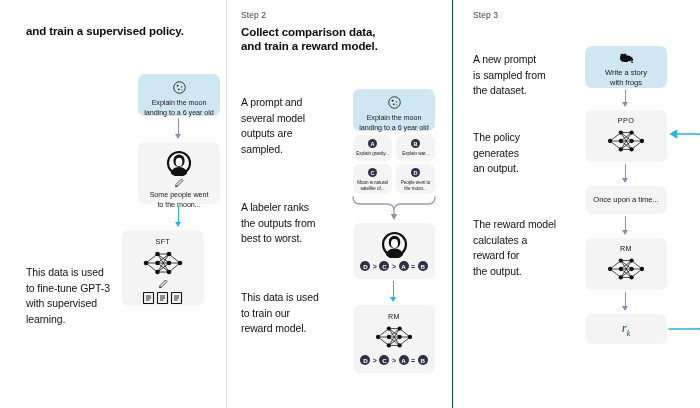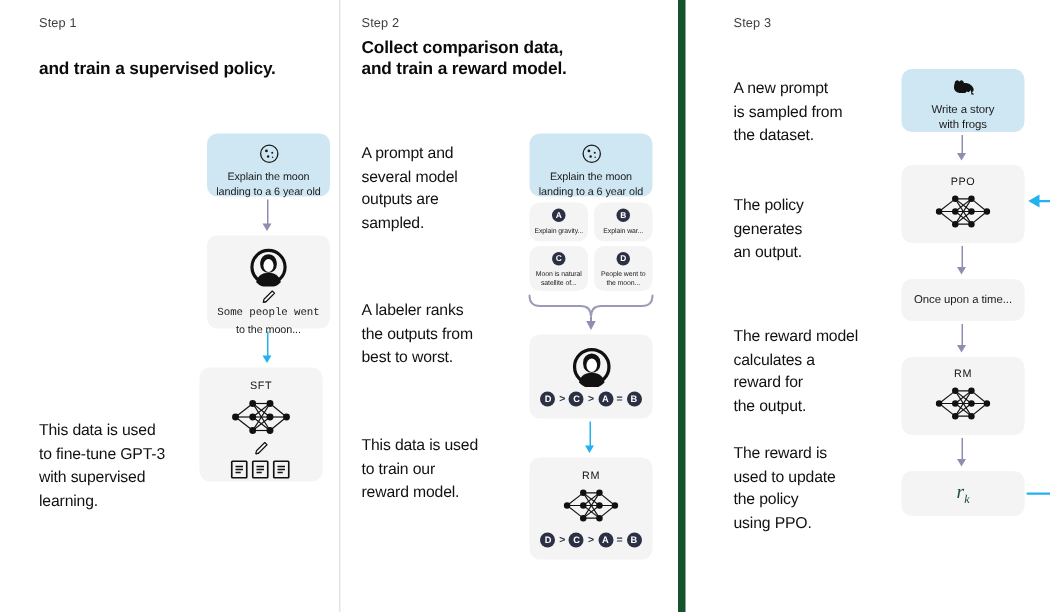--- a/index.html
+++ b/index.html
@@ -8,21 +8,21 @@
     background:#ffffff;
     font-family:"Liberation Sans", sans-serif;
     color:#0b0b0b;
     overflow:hidden;
     position:relative;
   }
   .board{position:absolute;inset:0;display:flex;}
   .col{position:relative;height:408px;box-sizing:border-box;}
   .col.c1{width:226px;padding:10px 0 0 26px;}
   .col.c2{width:226px;padding:10px 0 0 14px;border-left:1px solid #e3e3e3;}
-  .col.c3{width:248px;padding:10px 0 0 32px;border-left:5px solid #14532d;}
+  .col.c3{width:248px;padding:10px 0 0 20px;border-left:1px solid #14532d;}
 
   .step-label{font-size:8.5px;color:#3f3f3f;letter-spacing:.1px;margin:0 0 5px 0;}
   .step-title{font-size:11.5px;font-weight:bold;line-height:14px;letter-spacing:-.1px;margin:0;color:#0b0b0b;}
 
   .desc{font-size:10.5px;line-height:15.5px;color:#111;letter-spacing:-.1px;}
 
   .colbody{position:relative;margin-top:12px;height:340px;}
   .txt{position:absolute;width:120px;}
   .c3 .txt{width:118px;}
 
@@ -55,21 +55,20 @@
   .rk sub{font-size:8px;font-style:italic;}
 
   .feedback{position:absolute;}
 </style>
 </head>
 <body>
 
 <div class="board">
 
   <div class="col c1">
-    <div class="step-label">Step 1</div>
     <div class="step-title">
       <br>
       <span>and train a supervised policy.</span>
     </div>
 
     <div class="colbody">
 
       <div class="txt desc" style="left:0;top:215px;white-space:pre-line;">This data is used
 to fine-tune GPT-3
 with supervised
@@ -102,30 +101,30 @@
             <ellipse cx="20" cy="18.5" rx="5.2" ry="6.6" fill="#fff"></ellipse>
             <path d="M20 26 c8 0 12 5 12.6 9.6 A17 17 0 0 1 7.4 35.6 C8 31 12 26 20 26z" fill="#111"></path>
           </svg>
         </div>
         <div style="text-align:center;margin-top:1px;">
           <svg width="12" height="12" viewBox="0 0 24 24" style="margin:0 auto;">
             <path d="M17 4 L20 7 L9 18 L5 19 L6 15 Z" fill="none" stroke="#111" stroke-width="1.5" stroke-linejoin="round"></path>
             <path d="M5.2 19.4 L9.3 18.2" stroke="#111" stroke-width="1.5"></path>
           </svg>
         </div>
-        <div class="cap" style="margin-top:1px;font-family:Liberation Mono, monospace;">Some people went</div>
+        <div class="cap" style="margin-top:1px;">Some people went</div>
         <div class="cap">to the moon...</div>
       </div>
 
       <div class="arrow blue" style="left:148px;top:156px;height:22px;">
         <div class="shaft" style="height:17px;"></div>
           <div class="head" style="top:16px;"></div>
       </div>
 
-      <div class="card" style="left:107px;top:180px;width:82px;height:76px;padding-top:7px;">
+      <div class="card" style="left:96px;top:180px;width:82px;height:76px;padding-top:7px;">
         <div class="nnlabel">SFT</div>
         <div style="text-align:center;">
           <svg width="44" height="32" viewBox="0 0 88 64" style="margin:0 auto;">
             <g stroke="#111" stroke-width="1.6">
               <line x1="10" y1="32" x2="33" y2="14"></line>
                 <line x1="10" y1="32" x2="33" y2="32"></line>
                 <line x1="10" y1="32" x2="33" y2="50"></line>
               <line x1="33" y1="14" x2="56" y2="14"></line>
                 <line x1="33" y1="14" x2="56" y2="32"></line>
                 <line x1="33" y1="14" x2="56" y2="50"></line>
@@ -319,24 +318,20 @@
       <div class="txt desc" style="left:0;top:22px;white-space:pre-line;">A new prompt
 is sampled from
 the dataset.</div>
       <div class="txt desc" style="left:0;top:100px;white-space:pre-line;">The policy
 generates
 an output.</div>
       <div class="txt desc" style="left:0;top:187px;white-space:pre-line;">The reward model
 calculates a
 reward for
 the output.</div>
-      <div class="txt desc" style="left:0;top:265px;white-space:pre-line;">The reward is
-used to update
-the policy
-using PPO.</div>
 
       <div class="card blue" style="left:112px;top:16px;width:82px;height:42px;padding-top:6px;">
         <div style="text-align:center;">
           <svg width="17" height="13" viewBox="0 0 34 26" style="margin:0 auto;">
             <path d="M5 7 C5 3 9 2 11 5 C13 2 17 3 17 7 C22 6 28 9 30 14 C31 17 29 19 27 19 L26 16 L24 19 L21 18 L19 20 L13 20 C8 20 4 17 4 13 C4 10 4.5 8 5 7 Z" fill="#111"></path>
             <circle cx="8.5" cy="6" r="2.6" fill="#111"></circle>
             <circle cx="14" cy="6" r="2.6" fill="#111"></circle>
             <path d="M27 18 L31 22 L27 22 Z" fill="#111"></path>
           </svg>
         </div>

